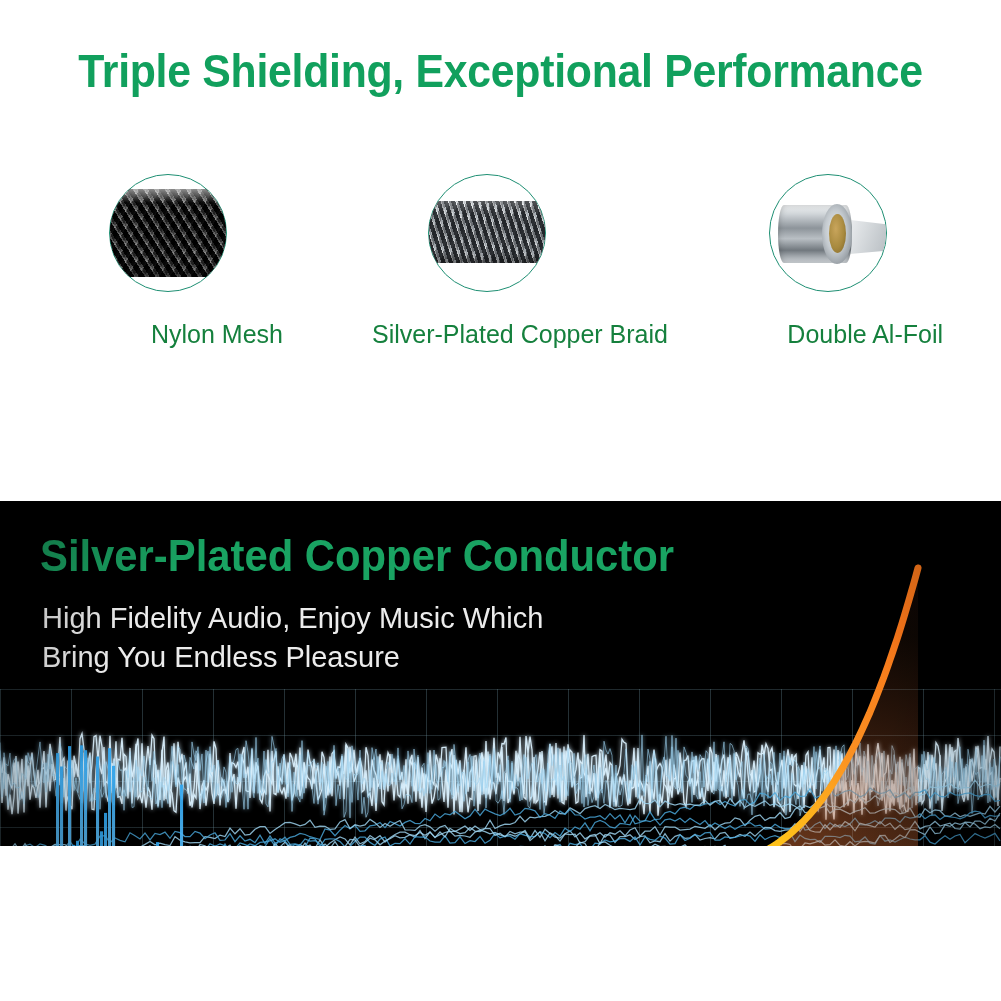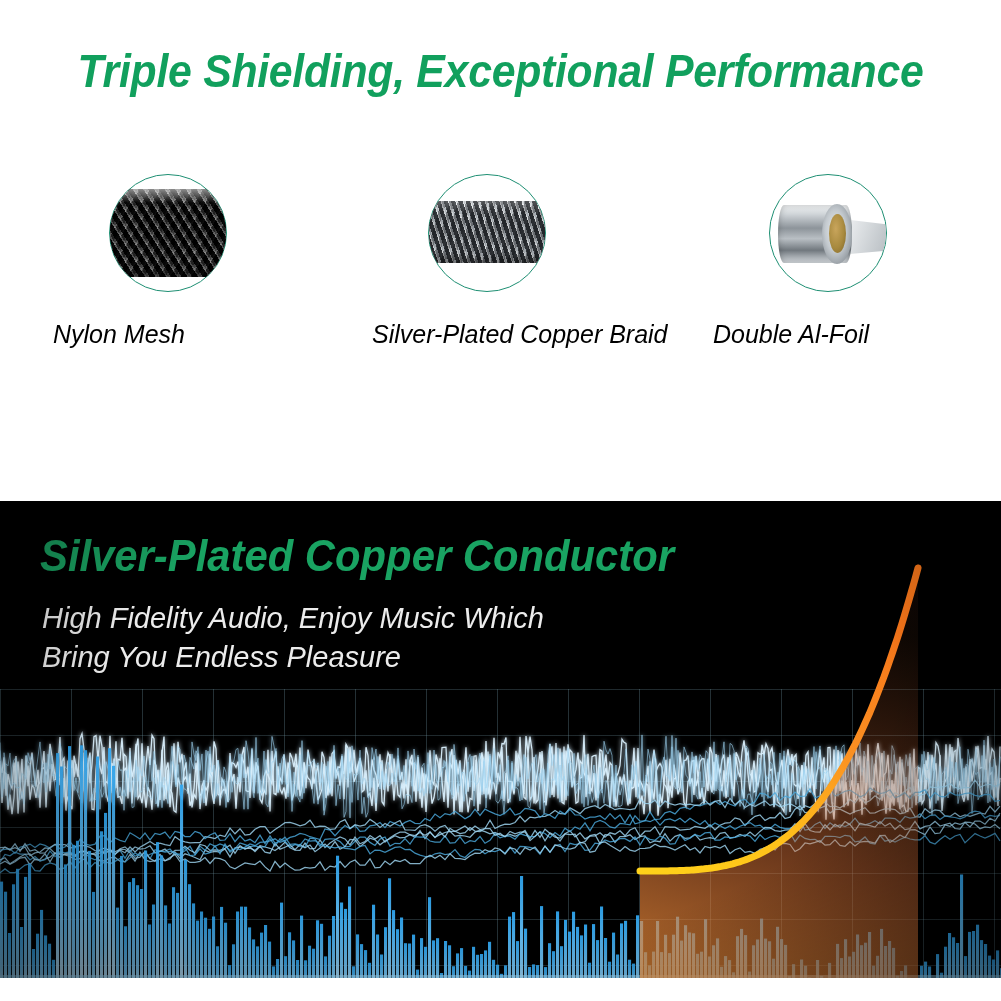--- a/index.html
+++ b/index.html
@@ -1,38 +1,38 @@
 <!DOCTYPE html>
 <html><head>
 <meta charset="utf-8">
 <style>
   html,body{margin:0;padding:0;background:#fff;}
   body{width:1001px;height:1001px;font-family:"Liberation Sans",sans-serif;overflow:hidden;}
-  #page{position:relative;width:1001px;height:978px;overflow:hidden;background:#fff;font-style:italic;}
+  #page{position:relative;width:1001px;height:846px;overflow:hidden;background:#fff;}
 
   
   #top-panel{position:absolute;left:0;top:0;width:1001px;height:501px;background:#ffffff;overflow:hidden;}
 
   #headline{
     position:absolute;left:0;top:44px;width:1001px;text-align:center;
     font-family:"Liberation Sans",sans-serif;
     font-weight:bold;font-size:46px;letter-spacing:-0.3px;
     transform:scaleX(0.93);transform-origin:50% 50%;
     color:#11a05d;white-space:nowrap;
   }
 
   
   .feat{position:absolute;top:174px;width:230px;}
   .feat .ring{
     position:relative;margin:0 auto;width:116px;height:116px;border-radius:50%;
     border:1.5px solid #1e8f73;overflow:hidden;background:#ffffff;
   }
   .feat .inner{position:absolute;left:-8px;right:-8px;top:0;bottom:0;}
   .feat .cap{
-    margin-top:28px;text-align:left;color:#000000;font-size:25px;
+    margin-top:28px;text-align:right;color:#15803d;font-size:25px;
     white-space:nowrap;font-family:"Liberation Sans",sans-serif;
   }
   #feat-1{left:53px;}
   #feat-2{left:372px;}
   #feat-3{left:713px;}
 
   
   .tex-nylon{
     position:absolute;left:-10px;right:-10px;top:14px;height:88px;
     background:

